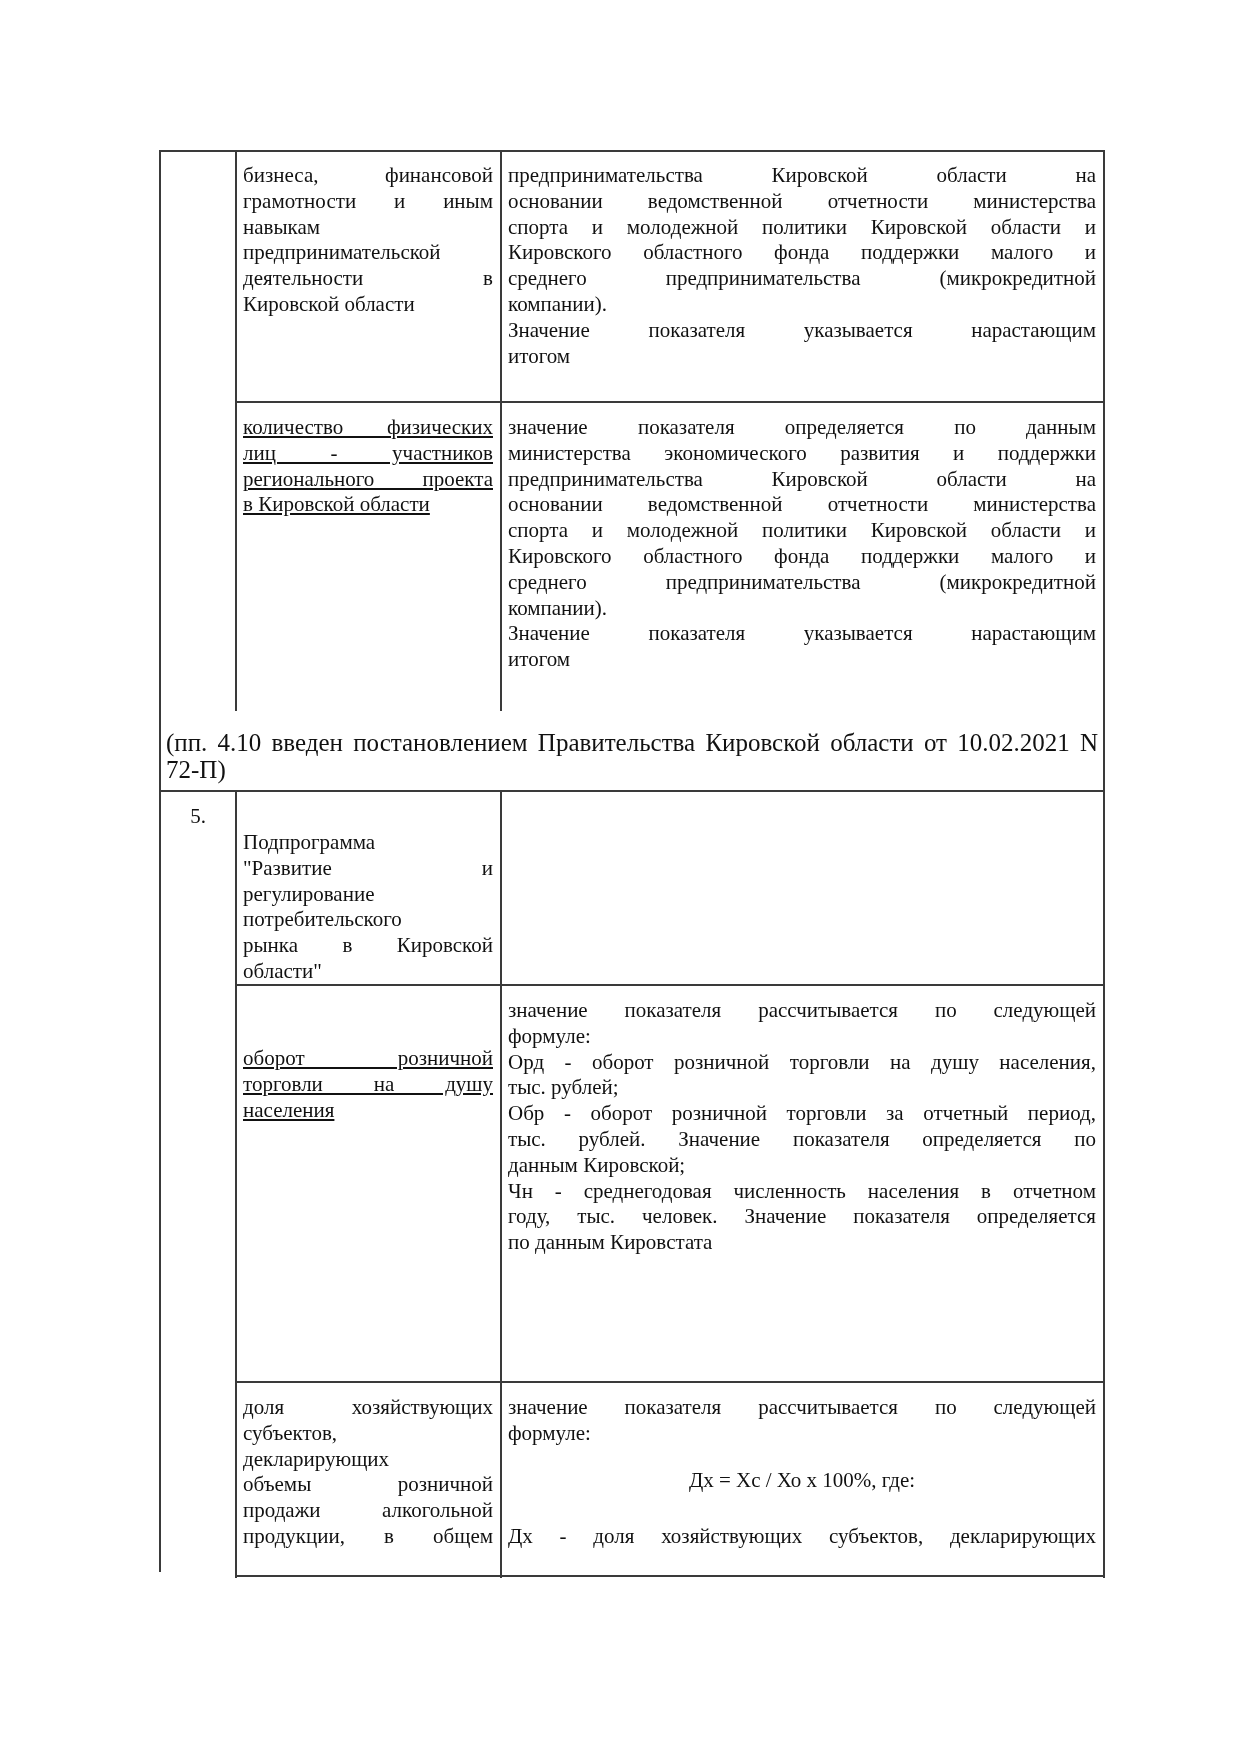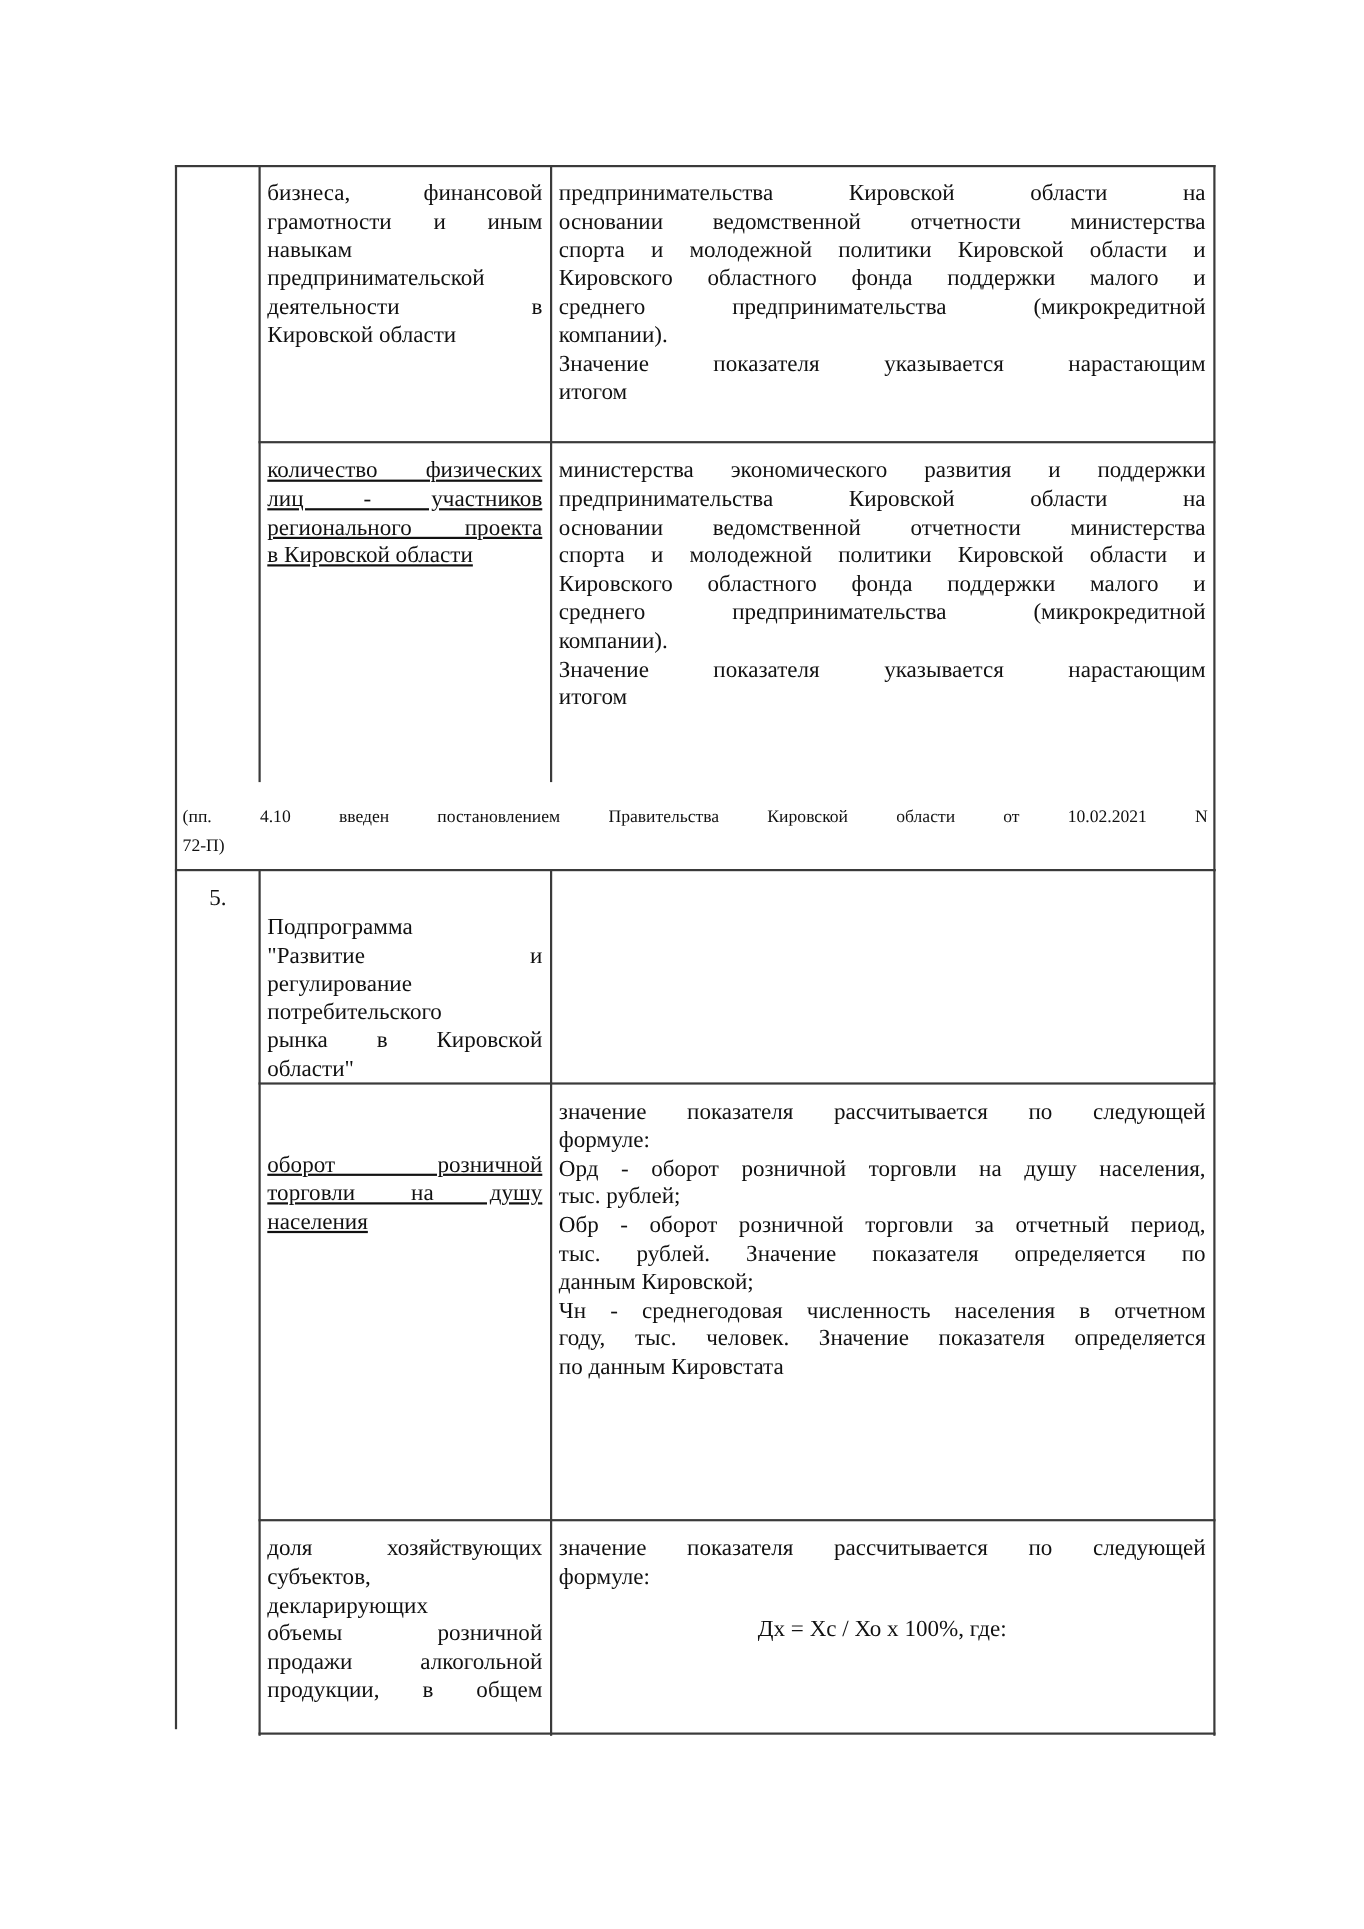--- a/index.html
+++ b/index.html
@@ -8,21 +8,21 @@
   .page { position: absolute; left: 0; top: 0; width: 1240px; height: 1337px; margin-left: 48px; }
   .ln { position: absolute; background: #3a3a3a; }
   .h { height: 2px; }
   .v { width: 2px; }
   .cell { position: absolute; font-size: 21px; line-height: 25.8px; text-align: justify;
           text-align-last: left; }
   .cell p { margin: 0; }
   .cell .just { text-align: justify; text-align-last: justify; }
   .cell .center { text-align: center; text-align-last: center; }
   .num { position: absolute; font-size: 21px; line-height: 25.8px; text-align: center; }
-  .note { position: absolute; font-size: 16px; line-height: 27px; }
+  .note { position: absolute; font-size: 25px; line-height: 27px; }
   .note .just { text-align: justify; text-align-last: justify; }
 </style>
 </head>
 <body>
 
 <div class="page">
 
   <div class="ln v" style="left:111px; top:150px; height:1422px;"></div>
 
   <div class="ln v" style="left:1055px; top:150px; height:642px;"></div>
@@ -67,20 +67,21 @@
     <p>итогом</p>
   </div>
 
   <div class="cell" style="left:195px; top:415px; width:250px;text-decoration:underline;">
     <p class="just">количество физических</p>
     <p class="just">лиц - участников</p>
     <p class="just">регионального проекта</p>
     <p>в Кировской области</p>
   </div>
   <div class="cell" style="left:460px; top:415px; width:588px;">
+    <p class="just">значение показателя определяется по данным</p>
     <p class="just">министерства экономического развития и поддержки</p>
     <p class="just">предпринимательства Кировской области на</p>
     <p class="just">основании ведомственной отчетности министерства</p>
     <p class="just">спорта и молодежной политики Кировской области и</p>
     <p class="just">Кировского областного фонда поддержки малого и</p>
     <p class="just">среднего предпринимательства (микрокредитной</p>
     <p>компании).</p>
     <p class="just">Значение показателя указывается нарастающим</p>
     <p>итогом</p>
   </div>
@@ -123,15 +124,16 @@
     <p>субъектов,</p>
     <p>декларирующих</p>
     <p class="just">объемы розничной</p>
     <p class="just">продажи алкогольной</p>
     <p class="just">продукции, в общем</p>
   </div>
   <div class="cell" style="left:460px; top:1395px; width:588px;">
     <p class="just">значение показателя рассчитывается по следующей</p>
     <p>формуле:</p>
     <p class="center" style="margin-top:21px; margin-bottom:31px;">Дх = Хс / Хо х 100%, где:</p>
+    <p class="just">Дх - доля хозяйствующих субъектов, декларирующих</p>
   </div>
 
 </div>
 
 </body></html>

